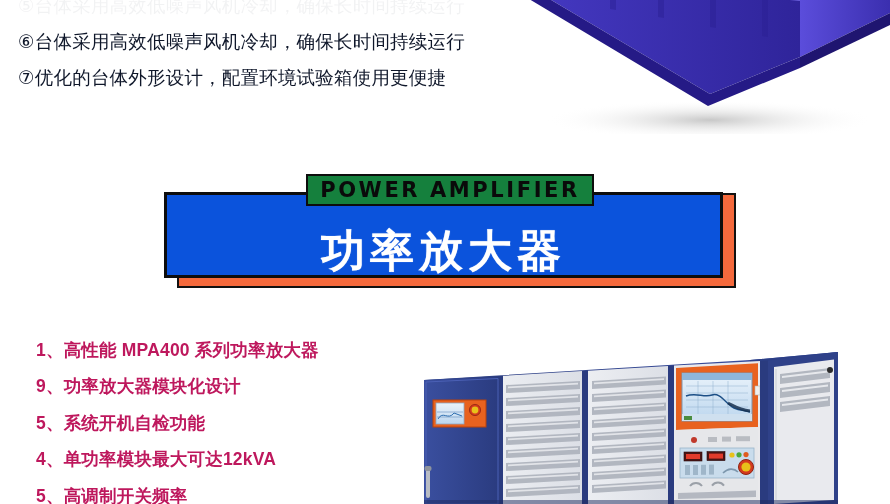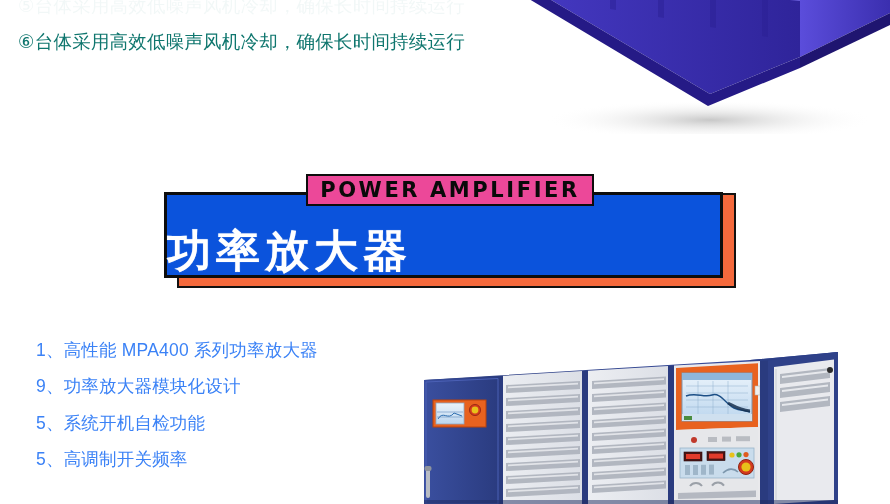--- a/index.html
+++ b/index.html
@@ -27,21 +27,21 @@
   
   .feature-list {
     position: absolute;
     left: 18px;
     top: -12px;
     width: 500px;
   }
   .feature-item {
     font-size: 18.5px;
     line-height: 36px;
-    color: #0f766e;
+    color: #0f172a;
     letter-spacing: 0.2px;
     white-space: nowrap;
   }
   .feature-item.clipped {
     opacity: 0.05;
   }
 
   
   .base-photo {
     position: absolute;
@@ -79,36 +79,36 @@
     height: 86px;
     background: #0b53dc;
     border: 3px solid #0d0d0d;
     box-sizing: border-box;
   }
   .banner-cn-title {
     position: absolute;
     left: 0;
     right: 0;
     top: 30px;
-    text-align: left;
+    text-align: center;
     font-size: 44px;
     font-weight: bold;
     color: #ffffff;
     letter-spacing: 5px;
     line-height: 52px;
     font-family: "DejaVu Sans", "Liberation Sans", sans-serif;
     text-shadow: 0 0 1px rgba(255,255,255,0.6);
   }
   .banner-en-tag {
     position: absolute;
     left: 142px;
     top: 2px;
     width: 288px;
     height: 32px;
-    background: #ec4899;
+    background: #15803d;
     border: 2px solid #0d0d0d;
     box-sizing: border-box;
     display: flex;
     align-items: center;
     justify-content: center;
     font-size: 21px;
     font-weight: bold;
     letter-spacing: 2.6px;
     color: #0a0a0a;
     font-family: "DejaVu Sans", "Liberation Sans", sans-serif;
@@ -117,23 +117,24 @@
   
   .spec-list {
     position: absolute;
     left: 36px;
     top: 332px;
     width: 380px;
   }
   .spec-item {
     font-size: 17.5px;
     line-height: 36.4px;
-    color: #3b82f6;
+    color: #be185d;
     letter-spacing: 0.2px;
     white-space: nowrap;
+    font-weight: bold;
   }
 
   
   .amp-photo {
     position: absolute;
     left: 410px;
     top: 340px;
     width: 480px;
     height: 164px;
     overflow: hidden;
@@ -141,20 +142,21 @@
   .amp-photo svg { display: block; }
 </style>
 </head>
 <body>
 
 <div class="page">
 
   <div class="feature-list">
     <div class="feature-item clipped">⑤台体采用高效低噪声风机冷却，确保长时间持续运行</div>
     <div class="feature-item">⑥台体采用高效低噪声风机冷却，确保长时间持续运行</div>
+    <div class="feature-item">⑦优化的台体外形设计，配置环境试验箱使用更便捷</div>
   </div>
 
   <div class="base-photo">
     <svg width="392" height="252" viewBox="0 0 392 252" xmlns="http://www.w3.org/2000/svg">
       <defs>
         <linearGradient id="bfTop" x1="0" y1="0" x2="1" y2="1">
           <stop offset="0%" stop-color="#6a5ce8"></stop>
           <stop offset="55%" stop-color="#4f41cf"></stop>
           <stop offset="100%" stop-color="#3b2fb0"></stop>
         </linearGradient>
@@ -241,20 +243,21 @@
     <div class="banner-main">
       <div class="banner-cn-title">功率放大器</div>
     </div>
     <div class="banner-en-tag">POWER AMPLIFIER</div>
   </div>
 
   <div class="spec-list">
     <div class="spec-item">1、高性能 MPA400 系列功率放大器</div>
     <div class="spec-item">9、功率放大器模块化设计</div>
     <div class="spec-item">5、系统开机自检功能</div>
+    <div class="spec-item">4、单功率模块最大可达12kVA</div>
     <div class="spec-item">5、高调制开关频率</div>
   </div>
 
   <div class="amp-photo">
     <svg width="480" height="164" viewBox="0 0 480 164" xmlns="http://www.w3.org/2000/svg">
       <defs>
         <linearGradient id="capBlue" x1="0" y1="0" x2="0" y2="1">
           <stop offset="0%" stop-color="#3d52a8"></stop>
           <stop offset="100%" stop-color="#24356f"></stop>
         </linearGradient>

